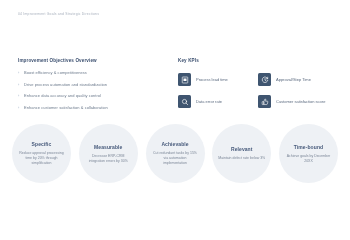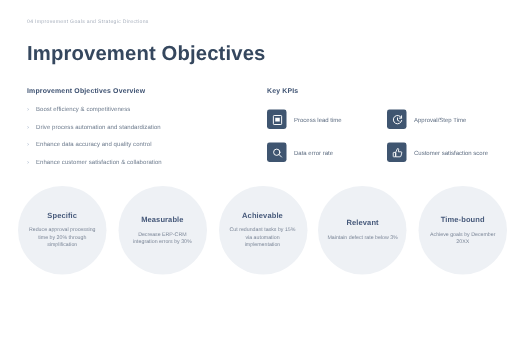--- a/index.html
+++ b/index.html
@@ -157,21 +157,20 @@
     text-align: center;
   }
 </style>
 </head>
 <body>
 
 <div class="slide">
 
   <div class="eyebrow">04  Improvement Goals and Strategic Directions</div>
 
-  <div class="slide-title">Improvement Objectives</div>
 
   <div class="col-heading" id="overview-heading">Improvement Objectives Overview</div>
 
   <div class="bullets">
     <div class="bullet-row">
       <span class="bullet-mark">›</span>
       <span class="bullet-text">Boost efficiency &amp; competitiveness</span>
     </div>
     <div class="bullet-row">
       <span class="bullet-mark">›</span>

